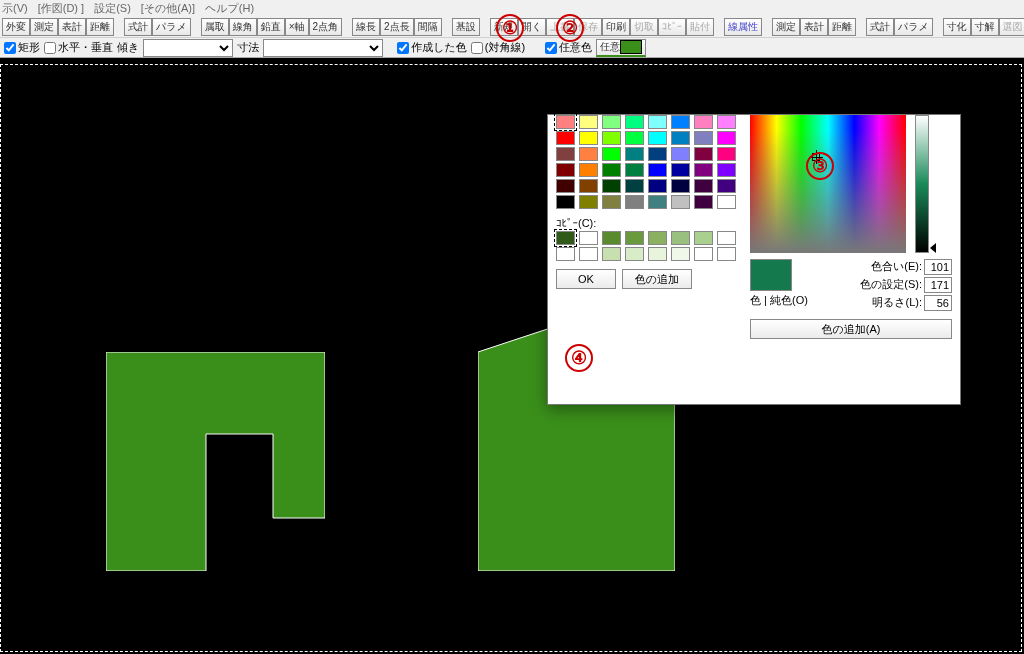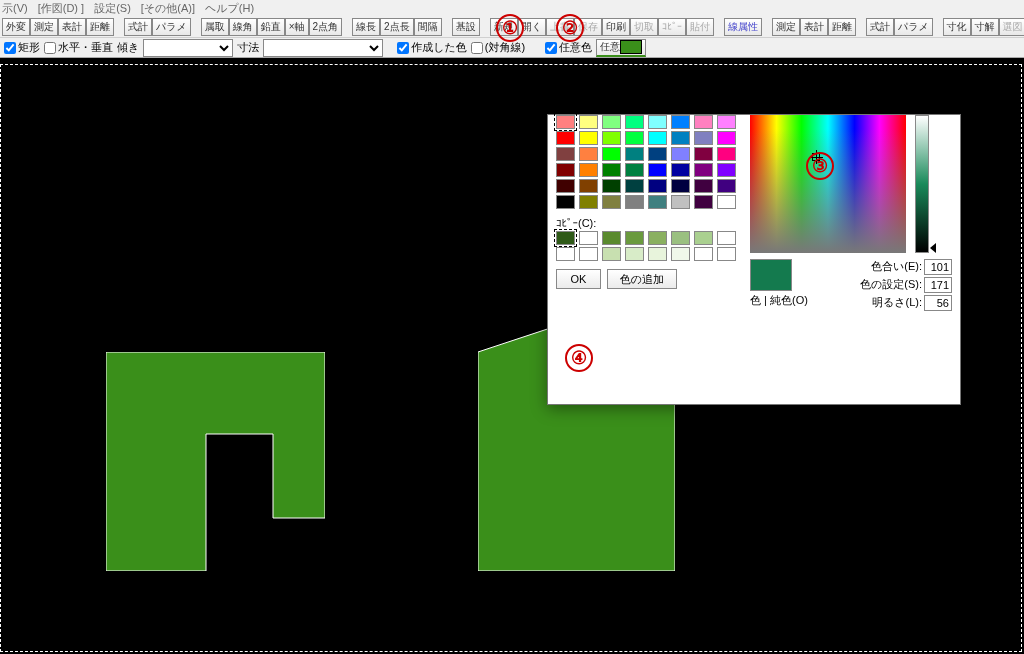--- a/index.html
+++ b/index.html
@@ -228,21 +228,21 @@
           <div class="sw" style="background: rgb(255, 255, 255);"></div>
           <div class="sw" style="background: rgb(255, 255, 255);"></div>
           <div class="sw" style="background: rgb(200, 224, 176);"></div>
           <div class="sw" style="background: rgb(216, 236, 200);"></div>
           <div class="sw" style="background: rgb(232, 244, 220);"></div>
           <div class="sw" style="background: rgb(240, 248, 234);"></div>
           <div class="sw" style="background: rgb(255, 255, 255);"></div>
           <div class="sw" style="background: rgb(255, 255, 255);"></div>
         </div>
       <div class="btns">
-        <button class="btn" style="width:45px">OK</button>
+        <button class="btn" style="width:60px">OK</button>
         <button class="btn" style="width:70px">色の追加</button>
       </div>
     </div>
     <div class="dlg-right">
       <div class="picker">
         <div class="picker-cursor"></div>
       </div>
       <div class="lum-bar"></div>
       <div class="lum-tri"></div>
       <div class="rgb">
@@ -259,20 +259,21 @@
             <div class="rgb-line">
                 <span>色の設定(S):</span>
                 <input value="171" style="">
               </div>
             <div class="rgb-line">
                 <span>明るさ(L):</span>
                 <input value="56" style="">
               </div>
           </div>
         </div>
+        <button class="btn add-btn">色の追加(A)</button>
       </div>
     </div>
   </div>
 </div>
 
 <div class="ann ann1">①</div>
 <div class="ann ann2">②</div>
 <div class="ann ann3">③</div>
 <div class="ann ann4">④</div>
 

